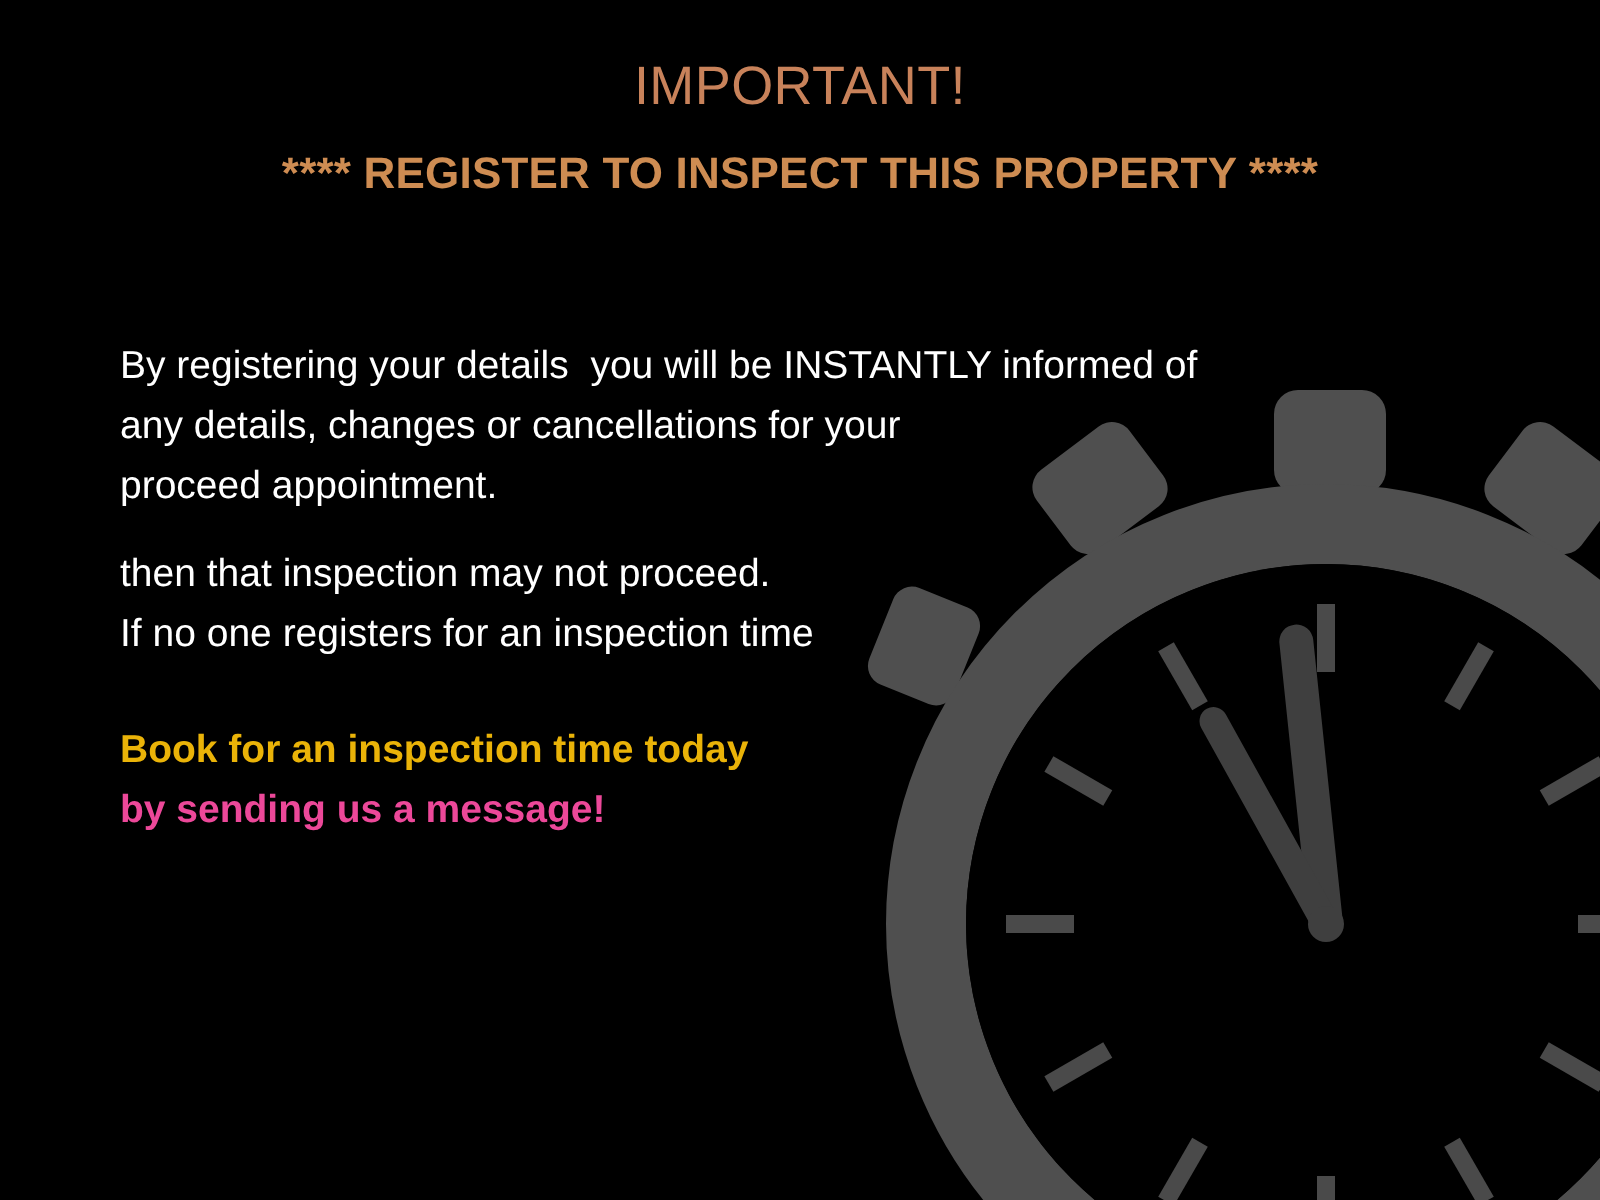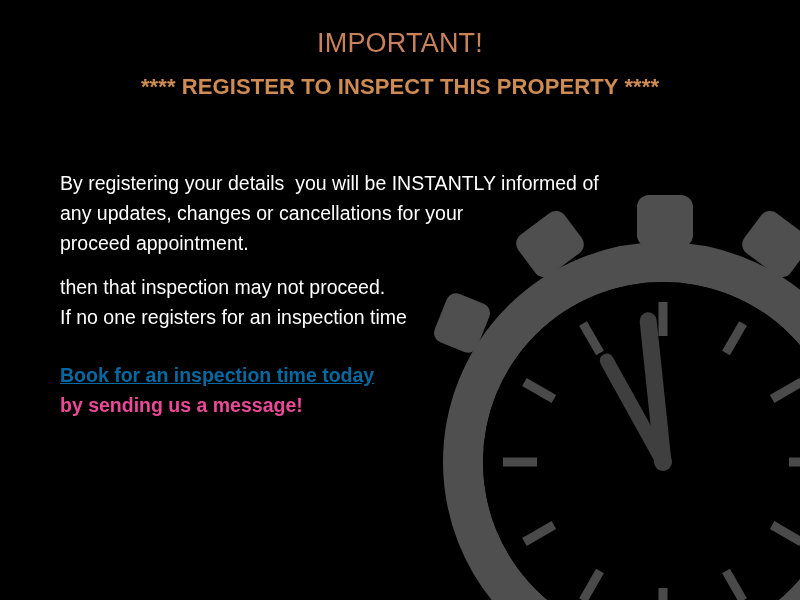--- a/index.html
+++ b/index.html
@@ -132,28 +132,28 @@
 
   <div id="content">
 
     <div class="headline-block">
       <span class="headline-1" style="color:#c8825a;">IMPORTANT!</span>
       <span class="headline-2" style="color:#ce8c52;">****  REGISTER TO INSPECT THIS PROPERTY ****</span>
     </div>
 
     <div class="body-block p1">
       <span class="body-line">By registering your details  you will be INSTANTLY informed of</span>
-      <span class="body-line">any updates, changes or cancellations for your</span>
+      <span class="body-line">any details, changes or cancellations for your</span>
       <span class="body-line">proceed appointment.</span>
     </div>
 
     <div class="body-block p2">
       <span class="body-line">then that inspection may not proceed.</span>
       <span class="body-line">If no one registers for an inspection time</span>
     </div>
 
     <div class="body-block p3">
-      <span class="cta-line" style="color:#0369a1;text-decoration:underline;">Book for an inspection time today</span>
+      <span class="cta-line" style="color:#eab308;">Book for an inspection time today</span>
       <span class="cta-line" style="color:#ec4899;">by sending us a message!</span>
     </div>
 
   </div>
 </div>
 
 </body></html>

